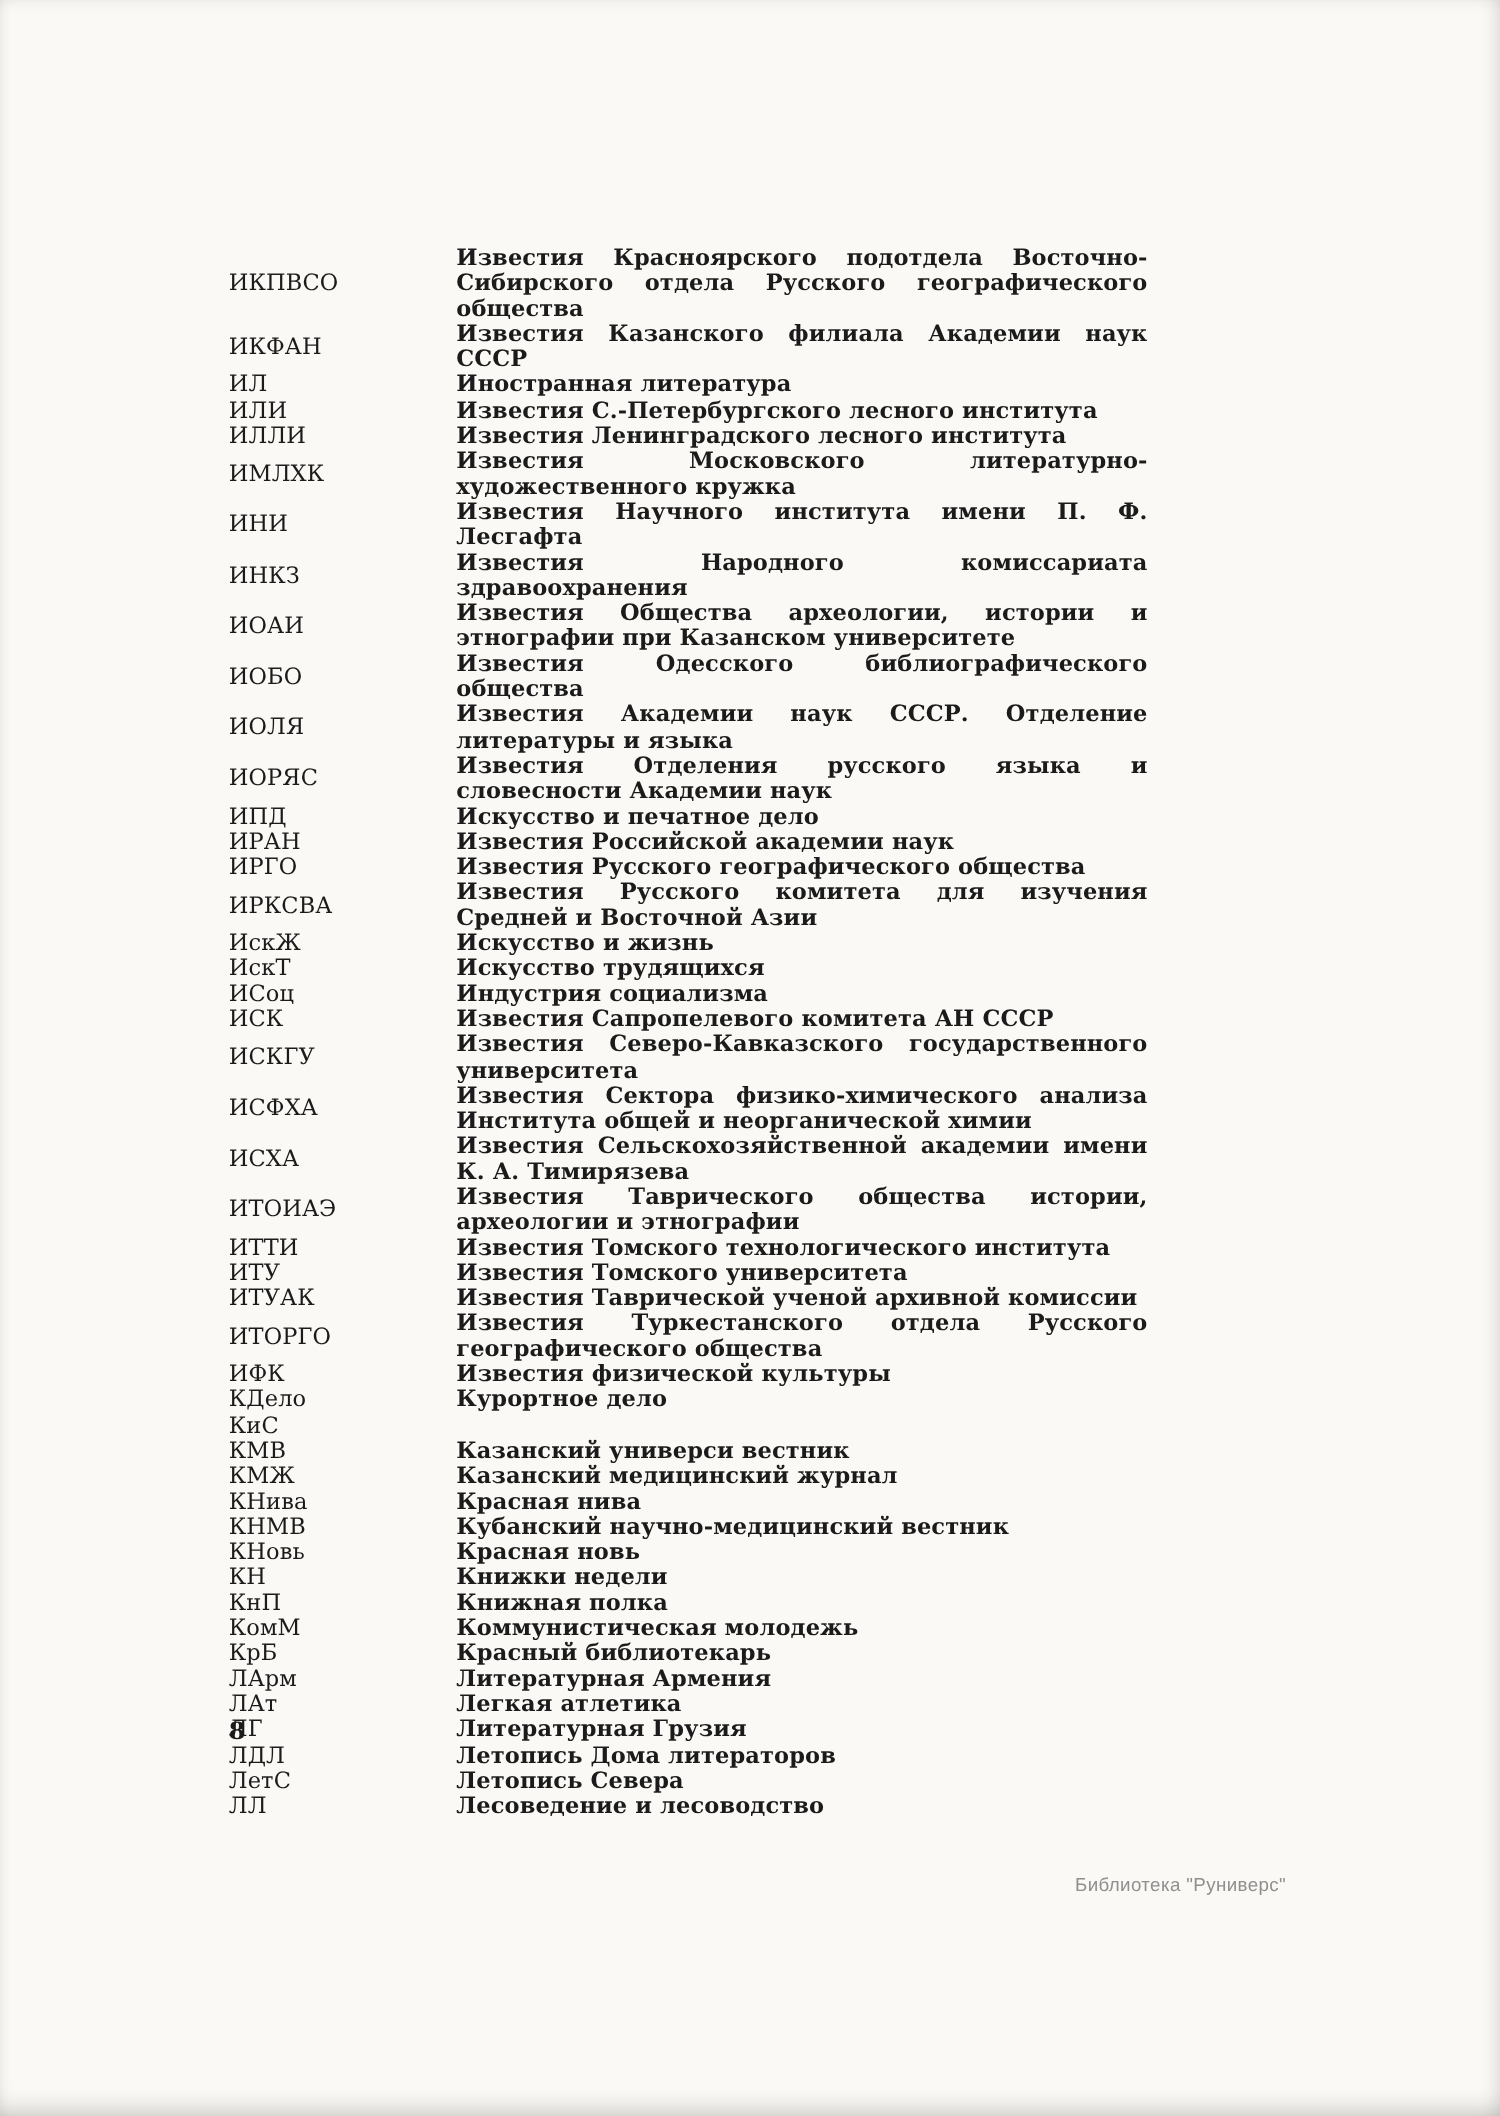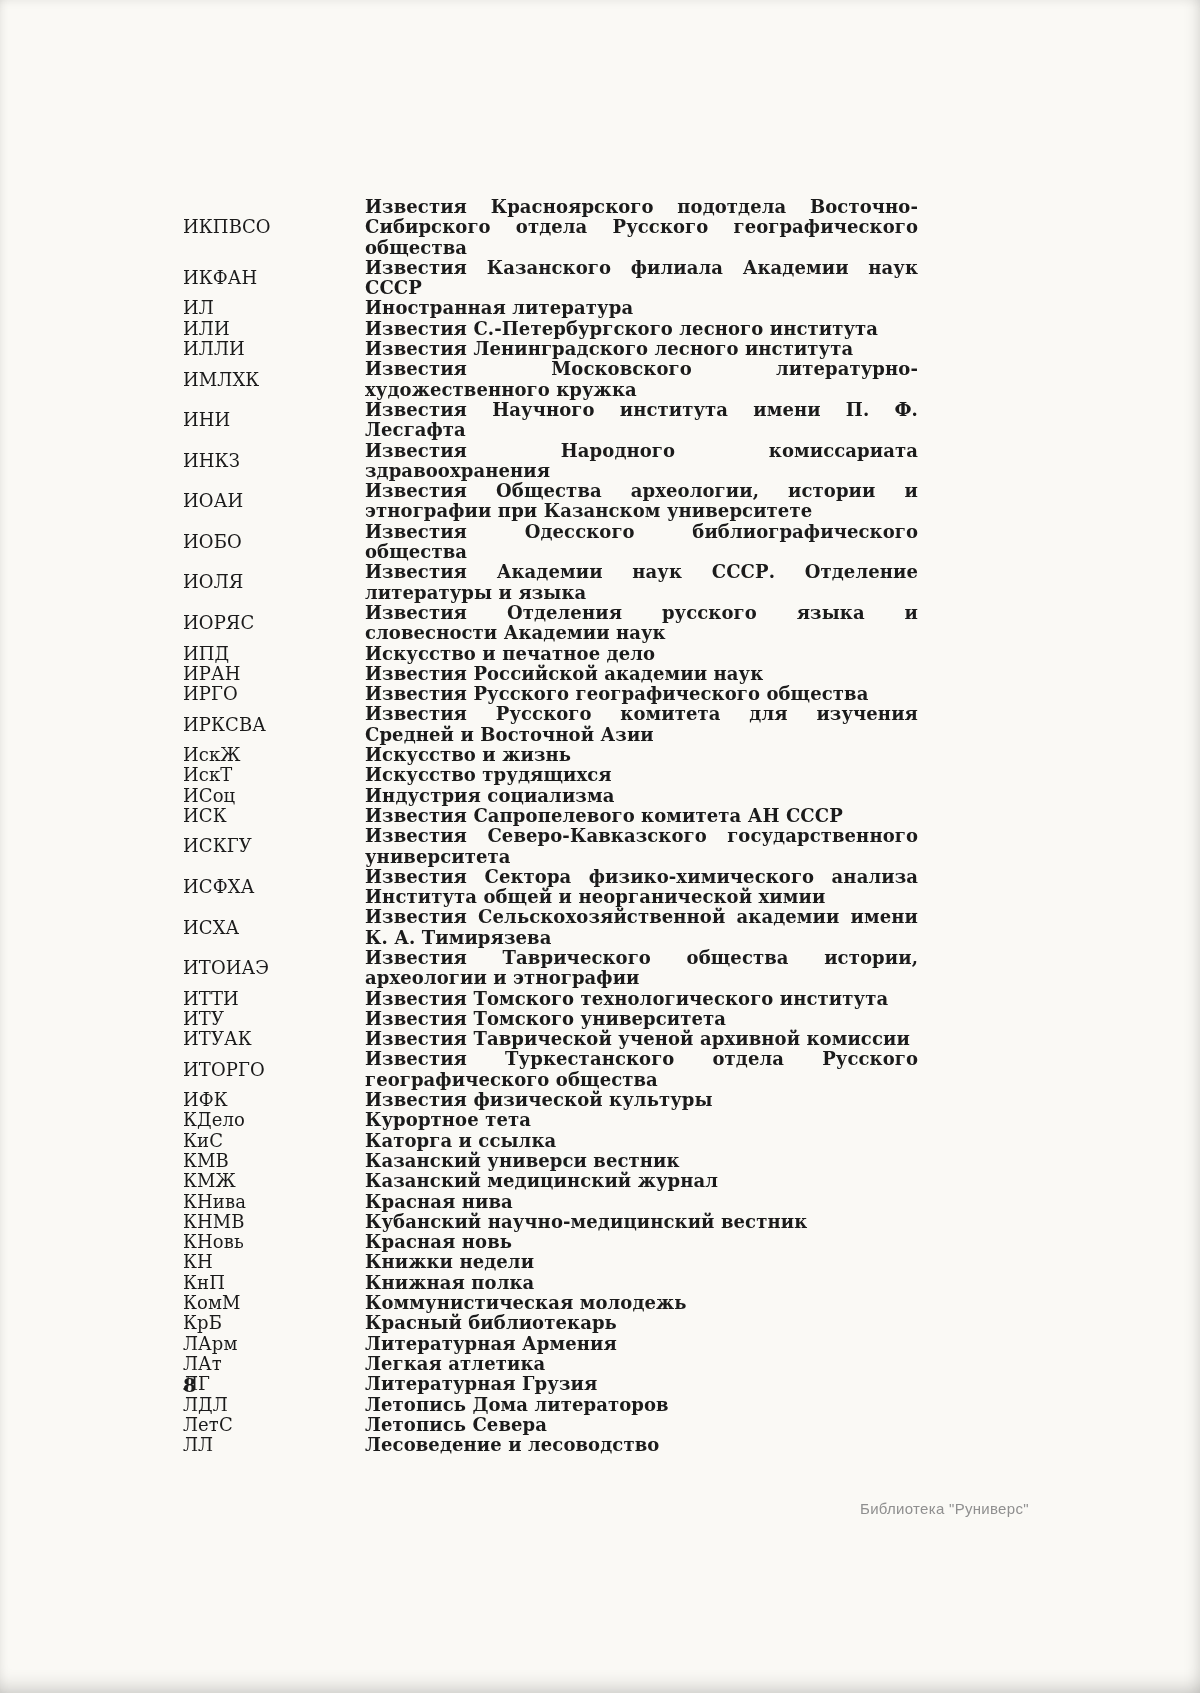--- a/index.html
+++ b/index.html
@@ -206,26 +206,25 @@
     <div class="def">Известия Туркестанского отдела Русского географиче­ского общества</div>
   </div>
 
   <div class="entry">
     <div class="abbr">ИФК</div>
     <div class="def">Известия физической культуры</div>
   </div>
 
   <div class="entry">
     <div class="abbr">КДело</div>
-    <div class="def">Курортное тета</div>
+    <div class="def">Курортное дело</div>
   </div>
 
   <div class="entry">
     <div class="abbr">КиС</div>
-    <div class="def">Каторга и ссылка</div>
   </div>
 
   <div class="entry">
     <div class="abbr">КМВ</div>
     <div class="def">Казанский универси вестник</div>
   </div>
 
   <div class="entry">
     <div class="abbr">КМЖ</div>
     <div class="def">Казанский медицинский журнал</div>

